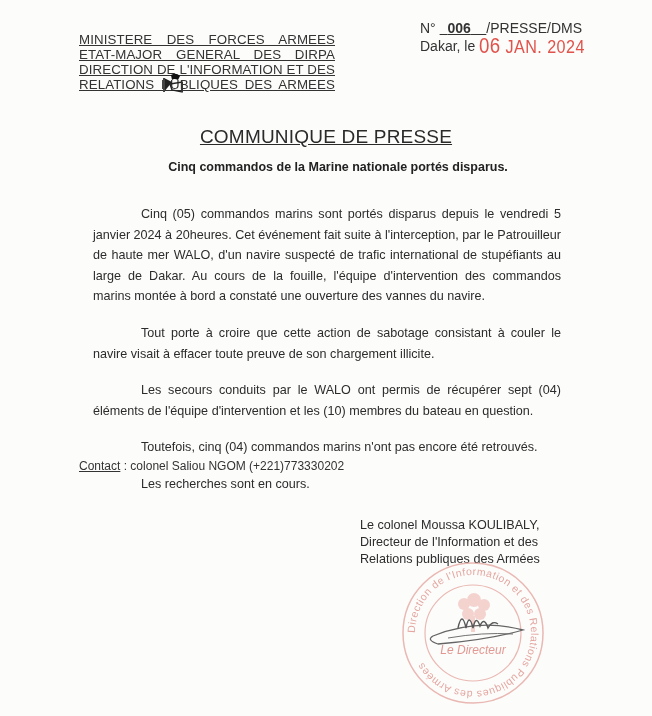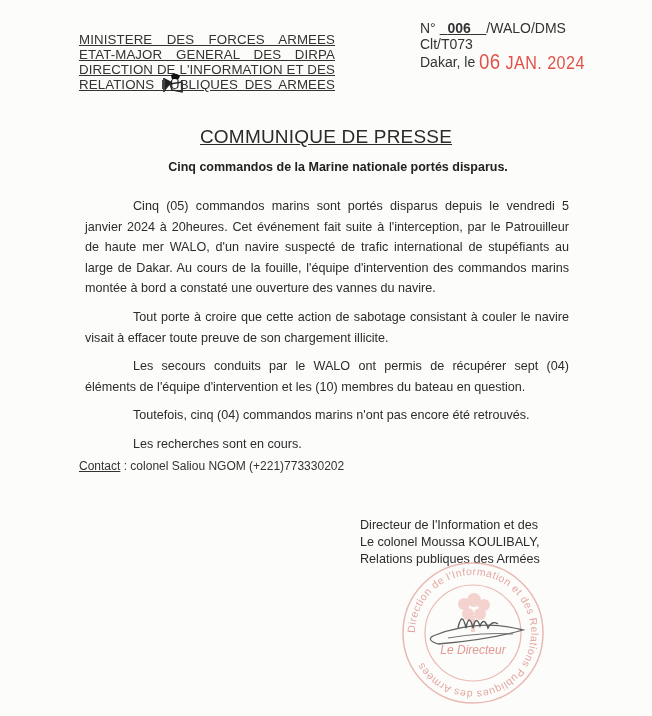--- a/index.html
+++ b/index.html
@@ -27,21 +27,21 @@
     font-size:19px; text-decoration:underline; color:#2a2a2a; letter-spacing:0.2px;
   }
   .subtitle {
     position:absolute; left:12px; width:652px; top:160px; text-align:center;
     font-size:12.5px; font-weight:bold; color:#222;
   }
   .body-text {
     position:absolute; left:77px; top:188px; width:500px;
     font-size:12.6px; line-height:20.6px; color:#2c2c2c; text-align:justify;
   }
-  .body-text p { margin:8px; text-indent:48px; }
+  .body-text p { margin:16px; text-indent:48px; }
   .contact { position:absolute; left:79px; top:459px; font-size:12px; color:#333; }
   .contact u { text-decoration:underline; }
   .signatory { position:absolute; left:360px; top:517px; font-size:12.6px; line-height:17px; color:#2c2c2c; }
   .stamp { position:absolute; left:398px; top:558px; width:150px; height:150px; opacity:0.75; }
 </style>
 </head>
 <body>
 
 <div class="page">
 
@@ -58,23 +58,22 @@
       <rect x="1" y="6" width="2" height="14" fill="#444"></rect>
       <path d="M9,3 Q14,0 18,4 L16,8 Q12,6 10,8 Z" fill="#111"></path>
       <path d="M8,12 L20,10 L20,20 L10,18 Z" fill="none" stroke="#222" stroke-width="1.4"></path>
       <rect x="19" y="10" width="2" height="10" fill="#333"></rect>
     </svg>
   </div>
 
   <div class="header-right">
     <div>
       <span>N°</span>
-      <span class="ref-num">&nbsp;&nbsp;<span>006</span>&nbsp;&nbsp;&nbsp;&nbsp;</span><span>/WALO/DMS</span>
+      <span class="ref-num">&nbsp;&nbsp;<span>006</span>&nbsp;&nbsp;&nbsp;&nbsp;</span><span>/PRESSE/DMS</span>
     </div>
-    <div>Clt/T073</div>
     <div>
       <span>Dakar, le</span>
       <span class="date-stamp"><span class="big">06</span> <span>JAN. 2024</span></span>
     </div>
   </div>
 
   <div class="title">COMMUNIQUE DE PRESSE</div>
   <div class="subtitle">Cinq commandos de la Marine nationale portés disparus.</div>
 
   <div class="body-text">
@@ -83,22 +82,22 @@
     <p>Les secours conduits par le WALO ont permis de récupérer sept (04) éléments de l'équipe d'intervention et les (10) membres du bateau en question.</p>
     <p>Toutefois, cinq (04) commandos marins n'ont pas encore été retrouvés.</p>
     <p>Les recherches sont en cours.</p>
   </div>
 
   <div class="contact">
     <u>Contact</u><span> : colonel Saliou NGOM (+221)773330202</span>
   </div>
 
   <div class="signatory">
+    <div>Le colonel Moussa KOULIBALY,</div>
     <div>Directeur de l'Information et des</div>
-    <div>Le colonel Moussa KOULIBALY,</div>
     <div>Relations publiques des Armées</div>
   </div>
 
   <div class="stamp">
     <svg width="150" height="150" viewBox="0 0 150 150">
       <defs>
         <path id="ring" d="M75,75 m-58,0 a58,58 0 1,1 116,0 a58,58 0 1,1 -116,0"></path>
       </defs>
       <circle cx="75" cy="75" r="70" fill="none" stroke="#e4a29b" stroke-width="1.5"></circle>
       <circle cx="75" cy="75" r="48" fill="none" stroke="#e4a29b" stroke-width="1.2"></circle>

